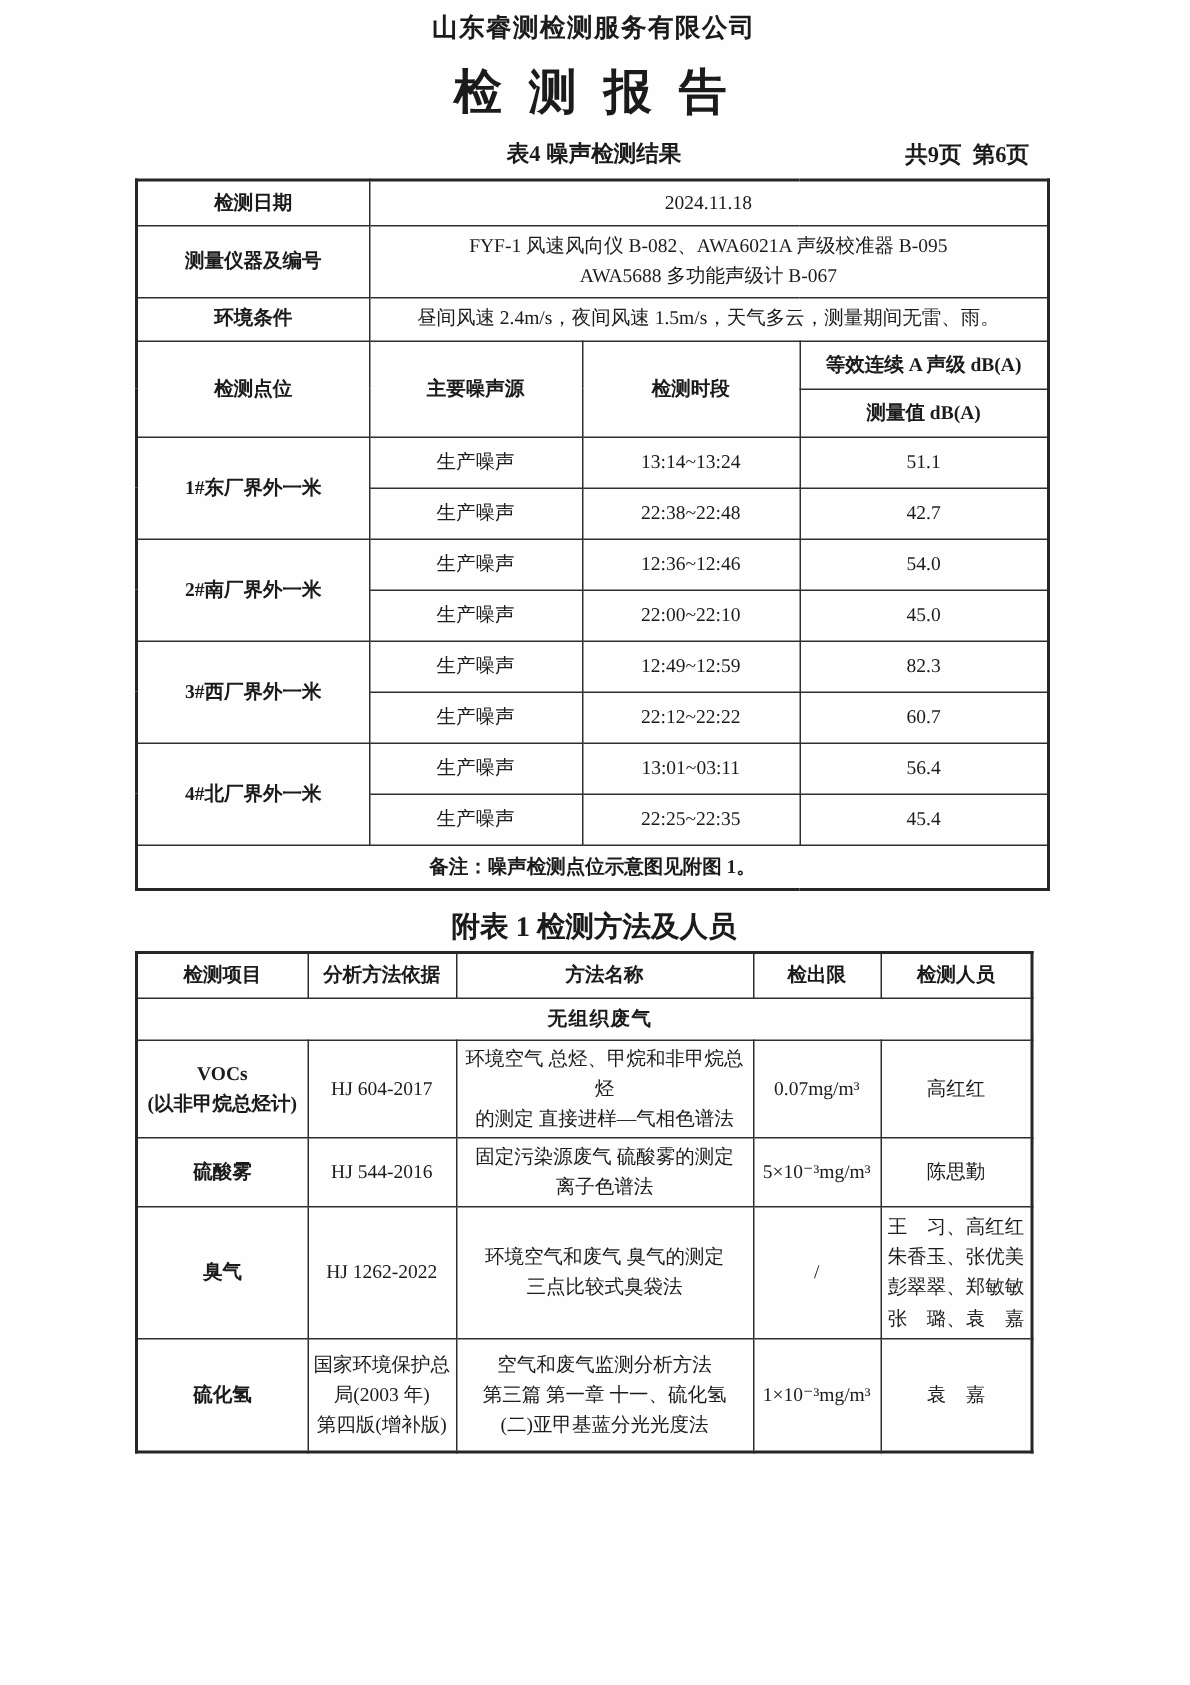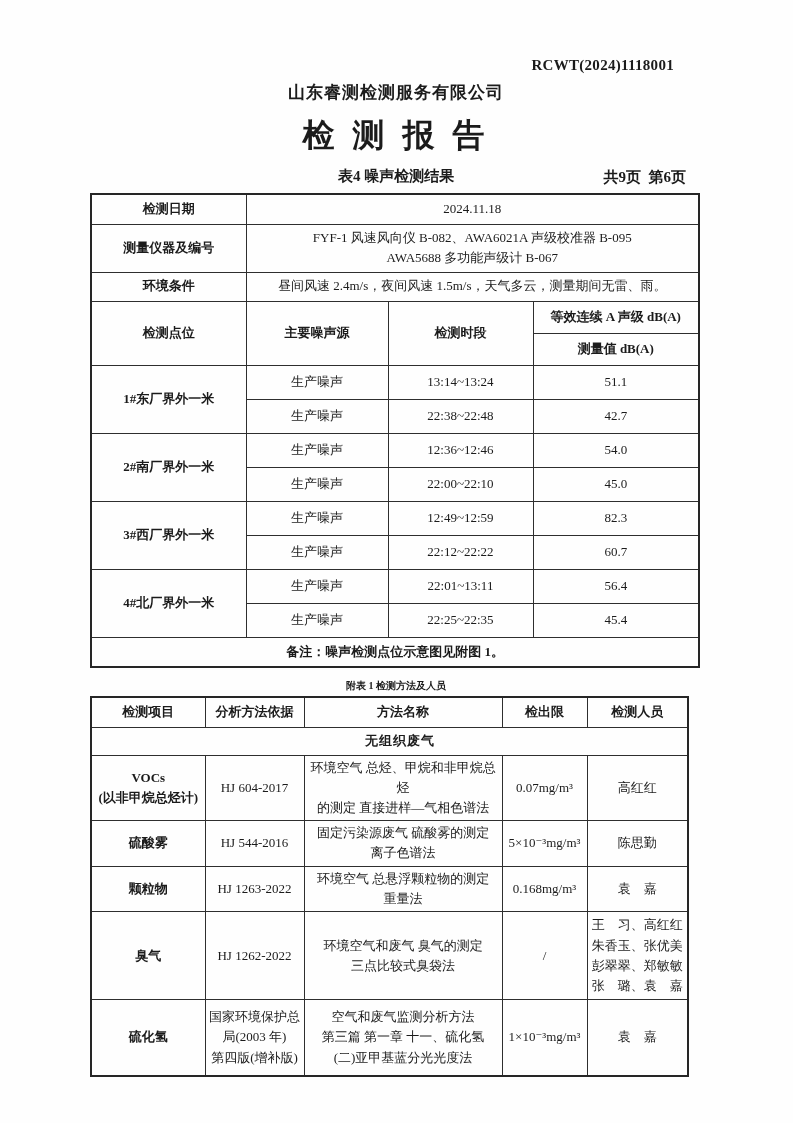--- a/index.html
+++ b/index.html
@@ -84,42 +84,41 @@
     font-weight: bold;
     padding-left: 6px;
   }
   .methods td { font-size: 12.5px; padding: 2px 2px; }
   .methods td.lbl { font-size: 13px; }
   .methods td.section { font-weight: bold; font-size: 13px; letter-spacing: 1px; padding-left: 24px; }
   .sub-caption {
     margin-top: 11px;
     margin-bottom: 3px;
     text-align: center;
-    font-size: 10px;
+    font-size: 19px;
     font-weight: bold;
   }
   
   .rh30 td { height: 30px; }
   .rh48 td { height: 48px; }
   .rh29 td { height: 29px; font-family: Liberation Serif, serif; }
   .rh32 td { height: 32px; }
   .rh34 td { height: 34px; font-family: Liberation Serif, serif; }
   .rh28 td { height: 28px; }
   .rh46 td { height: 46px; }
   .rh42 td { height: 42px; }
   .rh88 td { height: 88px; }
   .rh76 td { height: 76px; }
 </style>
 </head>
 <body>
 
 <div class="page">
   <div class="content">
 
-    <div class="report-no">RCWT(2024)1118001</div>
     <div class="company">山东睿测检测服务有限公司</div>
     <div class="doc-title">检 测 报 告</div>
 
     <div class="caption-row">
       <span class="caption">表4 噪声检测结果</span>
       <span class="pagination">共9页  第6页</span>
     </div>
 
     <table class="tbl noise">
       <colgroup>
@@ -184,21 +183,21 @@
         </tr>
         <tr class="rh34">
           <td>生产噪声</td>
           <td>22:12~22:22</td>
           <td>60.7</td>
         </tr>
 
         <tr class="rh34">
           <td rowspan="2" class="lbl">4#北厂界外一米</td>
           <td>生产噪声</td>
-          <td>22:01~13:11</td>
+          <td>13:01~03:11</td>
           <td>56.4</td>
         </tr>
         <tr class="rh34">
           <td>生产噪声</td>
           <td>22:25~22:35</td>
           <td>45.4</td>
         </tr>
 
         <tr class="rh30">
           <td colspan="4" class="note">备注：噪声检测点位示意图见附图 1。</td>
@@ -238,28 +237,20 @@
           <td>高红红</td>
         </tr>
         <tr class="rh46">
           <td class="lbl">硫酸雾</td>
           <td>HJ 544-2016</td>
           <td>固定污染源废气 硫酸雾的测定
 离子色谱法</td>
           <td>5×10⁻³mg/m³</td>
           <td>陈思勤</td>
         </tr>
-        <tr class="rh42">
-          <td class="lbl">颗粒物</td>
-          <td>HJ 1263-2022</td>
-          <td>环境空气 总悬浮颗粒物的测定
-重量法</td>
-          <td>0.168mg/m³</td>
-          <td>袁　嘉</td>
-        </tr>
         <tr class="rh88">
           <td class="lbl">臭气</td>
           <td>HJ 1262-2022</td>
           <td>环境空气和废气 臭气的测定
 三点比较式臭袋法</td>
           <td>/</td>
           <td>王　习、高红红
 朱香玉、张优美
 彭翠翠、郑敏敏
 张　璐、袁　嘉</td>

